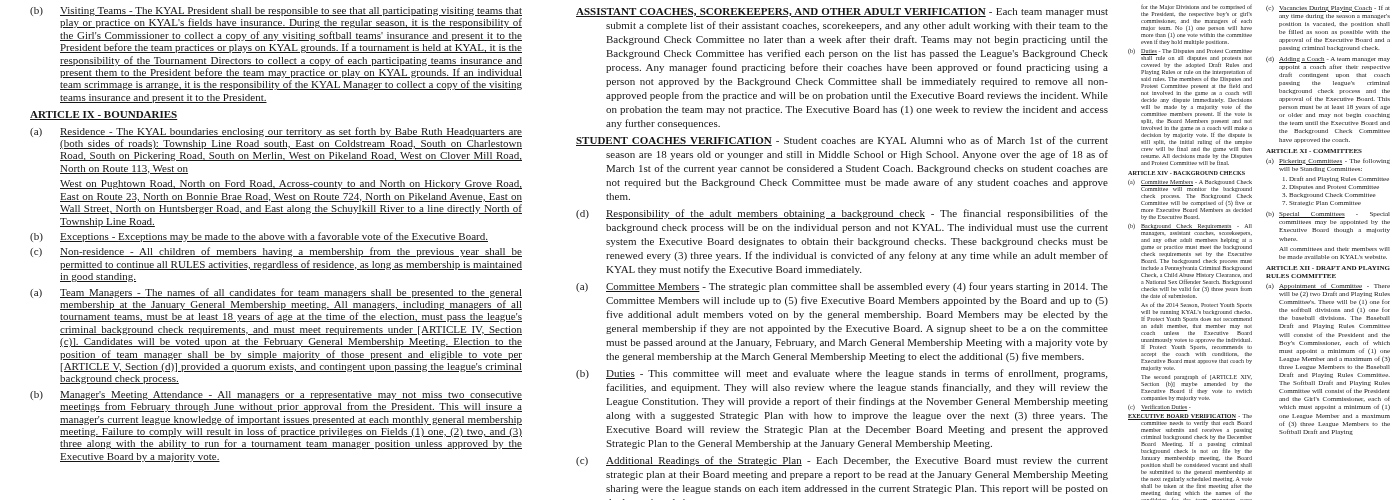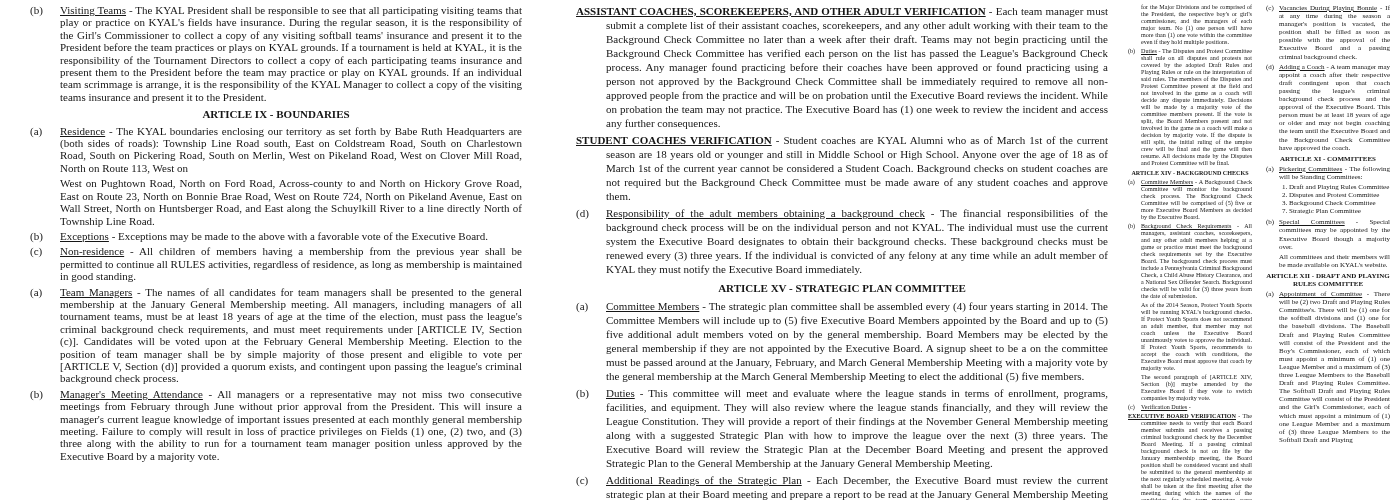--- a/index.html
+++ b/index.html
@@ -1,34 +1,34 @@
 <!DOCTYPE html>
 <html><head>
 <meta charset="utf-8">
 <style>
   * { margin:0; padding:0; box-sizing:border-box; }
   html,body { width:1400px; height:500px; overflow:hidden; background:#ffffff; }
   body { font-family:"Liberation Serif", serif; color:#161616; }
   .sheet { position:absolute; left:0; top:0; width:1400px; height:500px; background:#ffffff; }
   .col { position:absolute; top:4px; bottom:0; overflow:hidden; text-align:justify; }
-  .col1 { left:30px;   width:492px; font-size:11px;  line-height:12.4px; }
+  .col1 { left:30px;   width:492px; font-size:11px;  line-height:12.4px;text-decoration:underline; }
   .col2 { left:576px;  width:532px; font-size:11px; line-height:14px; }
   .col3 { left:1128px; width:124px; font-size:6.1px; line-height:7px; }
   .col4 { left:1266px; width:124px; font-size:7px;   line-height:8.1px; }
   .para { margin:0 0 3px 0; }
   .col3 .para, .col4 .para { margin:0 0 2px 0; }
   .sec  { padding-left:30px; text-indent:-30px; }
   .cont { padding-left:30px; }
   .col3 .sec, .col4 .sec { padding-left:13px; text-indent:-13px; }
   .col3 .cont, .col4 .cont { padding-left:13px; }
   .lbl { display:inline-block; width:30px; text-indent:0; }
   .col3 .lbl, .col4 .lbl { width:13px; }
   .ttl { text-decoration:underline; }
   .runin-title { font-weight:bold; text-decoration:underline; }
-  .article-heading { font-weight:bold; text-align:center; margin:5px 0 4px 0; }
+  .article-heading { font-weight:bold; margin:5px 0 4px 0; }
   .col3 .article-heading, .col4 .article-heading { margin:3px 0 2px 0; }
   .list-block { margin:0 0 3px 0; }
   .list-item { padding-left:26px; }
   .col4 .list-item { padding-left:16px; }
 </style>
 </head>
 <body>
 
 <div class="sheet">
   <div class="col col1">
@@ -38,45 +38,44 @@
       <p class="para cont"><span class="txt">West on Pughtown Road, North on Ford Road, Across-county to and North on Hickory Grove Road, East on Route 23, North on Bonnie Brae Road, West on Route 724, North on Pikeland Avenue, East on Wall Street, North on Huntsberger Road, and East along the Schuylkill River to a line directly North of Township Line Road.</span></p>
       <p class="para sec"><span class="lbl">(b)</span><span class="ttl">Exceptions</span> - <span class="txt">Exceptions may be made to the above with a favorable vote of the Executive Board.</span></p>
       <p class="para sec"><span class="lbl">(c)</span><span class="ttl">Non-residence</span> - <span class="txt">All children of members having a membership from the previous year shall be permitted to continue all RULES activities, regardless of residence, as long as membership is maintained in good standing.</span></p>
       <p class="para sec"><span class="lbl">(a)</span><span class="ttl">Team Managers</span> - <span class="txt">The names of all candidates for team managers shall be presented to the general membership at the January General Membership meeting. All managers, including managers of all tournament teams, must be at least 18 years of age at the time of the election, must pass the league's criminal background check requirements, and must meet requirements under [ARTICLE IV, Section (c)]. Candidates will be voted upon at the February General Membership Meeting. Election to the position of team manager shall be by simple majority of those present and eligible to vote per [ARTICLE V, Section (d)] provided a quorum exists, and contingent upon passing the league's criminal background check process.</span></p>
       <p class="para sec"><span class="lbl">(b)</span><span class="ttl">Manager's Meeting Attendance</span> - <span class="txt">All managers or a representative may not miss two consecutive meetings from February through June without prior approval from the President. This will insure a manager's current league knowledge of important issues presented at each monthly general membership meeting. Failure to comply will result in loss of practice privileges on Fields (1) one, (2) two, and (3) three along with the ability to run for a tournament team manager position unless approved by the Executive Board by a majority vote.</span></p>
     </div>
   <div class="col col2">
       <p class="para sec"><span class="runin-title">ASSISTANT COACHES, SCOREKEEPERS, AND OTHER ADULT VERIFICATION</span> - <span class="txt">Each team manager must submit a complete list of their assistant coaches, scorekeepers, and any other adult working with their team to the Background Check Committee no later than a week after their draft. Teams may not begin practicing until the Background Check Committee has verified each person on the list has passed the League's Background Check process. Any manager found practicing before their coaches have been approved or found practicing using a person not approved by the Background Check Committee shall be immediately required to remove all non-approved people from the practice and will be on probation until the Executive Board reviews the incident. While on probation the team may not practice. The Executive Board has (1) one week to review the incident and access any further consequences.</span></p>
       <p class="para sec"><span class="runin-title">STUDENT COACHES VERIFICATION</span> - <span class="txt">Student coaches are KYAL Alumni who as of March 1st of the current season are 18 years old or younger and still in Middle School or High School. Anyone over the age of 18 as of March 1st of the current year cannot be considered a Student Coach. Background checks on student coaches are not required but the Background Check Committee must be made aware of any student coaches and approve them.</span></p>
       <p class="para sec"><span class="lbl">(d)</span><span class="ttl">Responsibility of the adult members obtaining a background check</span> - <span class="txt">The financial responsibilities of the background check process will be on the individual person and not KYAL. The individual must use the current system the Executive Board designates to obtain their background checks. These background checks must be renewed every (3) three years. If the individual is convicted of any felony at any time while an adult member of KYAL they must notify the Executive Board immediately.</span></p>
-      <div class="article-heading">ARTICLE XV - STRATEGIC PLAN COMMITTEE</div>
       <p class="para sec"><span class="lbl">(a)</span><span class="ttl">Committee Members</span> - <span class="txt">The strategic plan committee shall be assembled every (4) four years starting in 2014. The Committee Members will include up to (5) five Executive Board Members appointed by the Board and up to (5) five additional adult members voted on by the general membership. Board Members may be elected by the general membership if they are not appointed by the Executive Board. A signup sheet to be a on the committee must be passed around at the January, February, and March General Membership Meeting with a majority vote by the general membership at the March General Membership Meeting to elect the additional (5) five members.</span></p>
       <p class="para sec"><span class="lbl">(b)</span><span class="ttl">Duties</span> - <span class="txt">This committee will meet and evaluate where the league stands in terms of enrollment, programs, facilities, and equipment. They will also review where the league stands financially, and they will review the League Constitution. They will provide a report of their findings at the November General Membership meeting along with a suggested Strategic Plan with how to improve the league over the next (3) three years. The Executive Board will review the Strategic Plan at the December Board Meeting and present the approved Strategic Plan to the General Membership at the January General Membership Meeting.</span></p>
       <p class="para sec"><span class="lbl">(c)</span><span class="ttl">Additional Readings of the Strategic Plan</span> - <span class="txt">Each December, the Executive Board must review the current strategic plan at their Board meeting and prepare a report to be read at the January General Membership Meeting sharing were the league stands on each item addressed in the current Strategic Plan. This report will be posted on the league's website.</span></p>
     </div>
   <div class="col col3">
       <p class="para cont"><span class="txt">for the Major Divisions and be comprised of the President, the respective boy's or girl's commissioner, and the managers of each major team. No (1) one person will have more than (1) one vote within the committee even if they hold multiple positions.</span></p>
       <p class="para sec"><span class="lbl">(b)</span><span class="ttl">Duties</span> - <span class="txt">The Disputes and Protest Committee shall rule on all disputes and protests not covered by the adopted Draft Rules and Playing Rules or rule on the interpretation of said rules. The members of the Disputes and Protest Committee present at the field and not involved in the game as a coach will decide any dispute immediately. Decisions will be made by a majority vote of the committee members present. If the vote is split, the Board Members present and not involved in the game as a coach will make a decision by majority vote. If the dispute is still split, the initial ruling of the umpire crew will be final and the game will then resume. All decisions made by the Disputes and Protest Committee will be final.</span></p>
       <div class="article-heading">ARTICLE XIV - BACKGROUND CHECKS</div>
       <p class="para sec"><span class="lbl">(a)</span><span class="ttl">Committee Members</span> - <span class="txt">A Background Check Committee will monitor the background check process. The Background Check Committee will be comprised of (5) five or more Executive Board Members as decided by the Executive Board.</span></p>
       <p class="para sec"><span class="lbl">(b)</span><span class="ttl">Background Check Requirements</span> - <span class="txt">All managers, assistant coaches, scorekeepers, and any other adult members helping at a game or practice must meet the background check requirements set by the Executive Board. The background check process must include a Pennsylvania Criminal Background Check, a Child Abuse History Clearance, and a National Sex Offender Search. Background checks will be valid for (3) three years from the date of submission.</span></p>
       <p class="para cont"><span class="txt">As of the 2014 Season, Protect Youth Sports will be running KYAL's background checks. If Protect Youth Sports does not recommend an adult member, that member may not coach unless the Executive Board unanimously votes to approve the individual. If Protect Youth Sports, recommends to accept the coach with conditions, the Executive Board must approve that coach by majority vote.</span></p>
       <p class="para cont"><span class="txt">The second paragraph of [ARTICLE XIV, Section (b)] maybe amended by the Executive Board if they vote to switch companies by majority vote.</span></p>
       <p class="para sec"><span class="lbl">(c)</span><span class="ttl">Verification Duties</span> - <span class="txt"></span></p>
       <p class="para sec"><span class="runin-title">EXECUTIVE BOARD VERIFICATION</span> - <span class="txt">The committee needs to verify that each Board member submits and receives a passing criminal background check by the December Board Meeting. If a passing criminal background check is not on file by the January membership meeting, the Board position shall be considered vacant and shall be submitted to the general membership at the next regularly scheduled meeting. A vote shall be taken at the first meeting after the meeting during which the names of the candidates for the team managers were presented.</span></p>
     </div>
   <div class="col col4">
-      <p class="para sec"><span class="lbl">(c)</span><span class="ttl">Vacancies During Playing Bonnie</span> - <span class="txt">If at any time during the season a manager's position is vacated, the position shall be filled as soon as possible with the approval of the Executive Board and a passing criminal background check.</span></p>
+      <p class="para sec"><span class="lbl">(c)</span><span class="ttl">Vacancies During Playing Coach</span> - <span class="txt">If at any time during the season a manager's position is vacated, the position shall be filled as soon as possible with the approval of the Executive Board and a passing criminal background check.</span></p>
       <p class="para sec"><span class="lbl">(d)</span><span class="ttl">Adding a Coach</span> - <span class="txt">A team manager may appoint a coach after their respective draft contingent upon that coach passing the league's criminal background check process and the approval of the Executive Board. This person must be at least 18 years of age or older and may not begin coaching the team until the Executive Board and the Background Check Committee have approved the coach.</span></p>
       <div class="article-heading">ARTICLE XI - COMMITTEES</div>
       <p class="para sec"><span class="lbl">(a)</span><span class="ttl">Pickering Committees</span> - <span class="txt">The following will be Standing Committees:</span></p>
       <div class="list-block">
         <div class="list-item">1.  Draft and Playing Rules Committee</div>
         <div class="list-item">2.  Disputes and Protest Committee</div>
         <div class="list-item">3.  Background Check Committee</div>
         <div class="list-item">7.  Strategic Plan Committee</div>
       </div>
-      <p class="para sec"><span class="lbl">(b)</span><span class="ttl">Special Committees</span> - <span class="txt">Special committees may be appointed by the Executive Board though a majority over.</span></p>
+      <p class="para sec"><span class="lbl">(b)</span><span class="ttl">Special Committees</span> - <span class="txt">Special committees may be appointed by the Executive Board though a majority where.</span></p>
       <p class="para cont"><span class="txt">All committees and their members will be made available on KYAL's website.</span></p>
       <div class="article-heading">ARTICLE XII - DRAFT AND PLAYING RULES COMMITTEE</div>
       <p class="para sec"><span class="lbl">(a)</span><span class="ttl">Appointment of Committee</span> - <span class="txt">There will be (2) two Draft and Playing Rules Committee's. There will be (1) one for the softball divisions and (1) one for the baseball divisions. The Baseball Draft and Playing Rules Committee will consist of the President and the Boy's Commissioner, each of which must appoint a minimum of (1) one League Member and a maximum of (3) three League Members to the Baseball Draft and Playing Rules Committee. The Softball Draft and Playing Rules Committee will consist of the President and the Girl's Commissioner, each of which must appoint a minimum of (1) one League Member and a maximum of (3) three League Members to the Softball Draft and Playing</span></p>
     </div>
 </div>
 
 </body></html>

